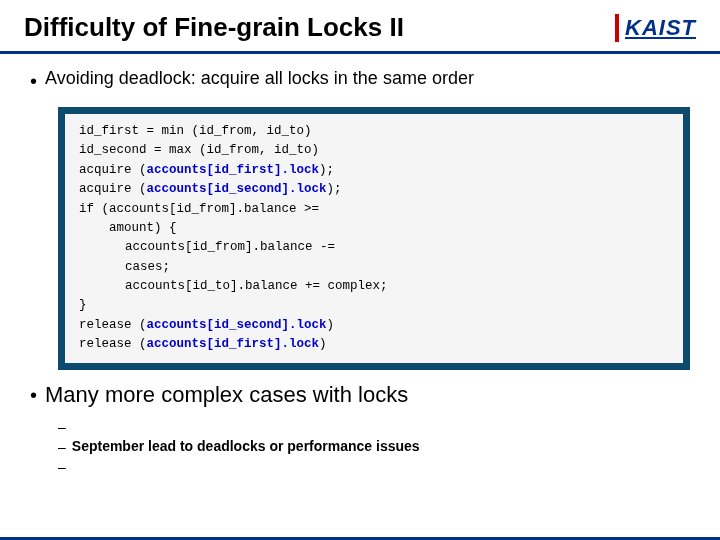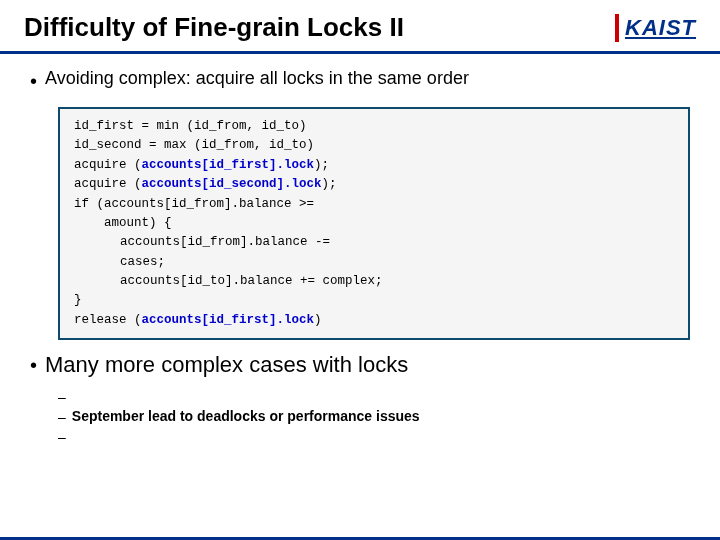--- a/index.html
+++ b/index.html
@@ -83,21 +83,21 @@
 
     .bullet-text-main {
       font-size: 18px;
       color: #000000;
       font-family: Arial, sans-serif;
     }
 
     
     .code-block {
       background: #f5f5f5;
-      border: 2px solid #0c4a6e;
+      border: 7px solid #0c4a6e;
       margin: 4px 0 8px 28px;
       padding: 8px 14px;
       font-family: 'Courier New', Courier, monospace;
       font-size: 12.5px;
       line-height: 1.55;
       color: #000;
     }
 
     .code-line {
       white-space: pre;
@@ -171,34 +171,35 @@
     <div class="kaist-logo">
       <div class="kaist-logo-bar"></div>
       <span class="kaist-logo-text">KAIST</span>
     </div>
   </div>
 
   <div class="content">
 
     <div class="bullet-main">
       <span class="bullet-dot">•</span>
-      <span class="bullet-text-main">Avoiding complex: acquire all locks in the same order</span>
+      <span class="bullet-text-main">Avoiding deadlock: acquire all locks in the same order</span>
     </div>
 
     <div class="code-block">
       <span class="code-line code-normal">id_first = min (id_from, id_to)</span>
       <span class="code-line code-normal">id_second = max (id_from, id_to)</span>
       <span class="code-line code-normal">acquire (<span class="code-blue">accounts[id_first].lock</span>);</span>
       <span class="code-line code-normal">acquire (<span class="code-blue">accounts[id_second].lock</span>);</span>
       <span class="code-line code-normal">if (accounts[id_from].balance &gt;=</span>
       <span class="code-line code-normal">    amount) {</span>
       <span class="code-line code-indent">    accounts[id_from].balance -=</span>
       <span class="code-line code-indent">    cases;</span>
       <span class="code-line code-indent">    accounts[id_to].balance += complex;</span>
       <span class="code-line code-normal">}</span>
+      <span class="code-line code-normal">release (<span class="code-blue">accounts[id_second].lock</span>)</span>
       <span class="code-line code-normal">release (<span class="code-blue">accounts[id_first].lock</span>)</span>
     </div>
 
     <div class="bullet-large">
       <span class="bullet-dot">•</span>
       <span class="bullet-text-large">Many more complex cases with locks</span>
     </div>
 
     <div class="sub-bullets">
       <div class="sub-bullet">

